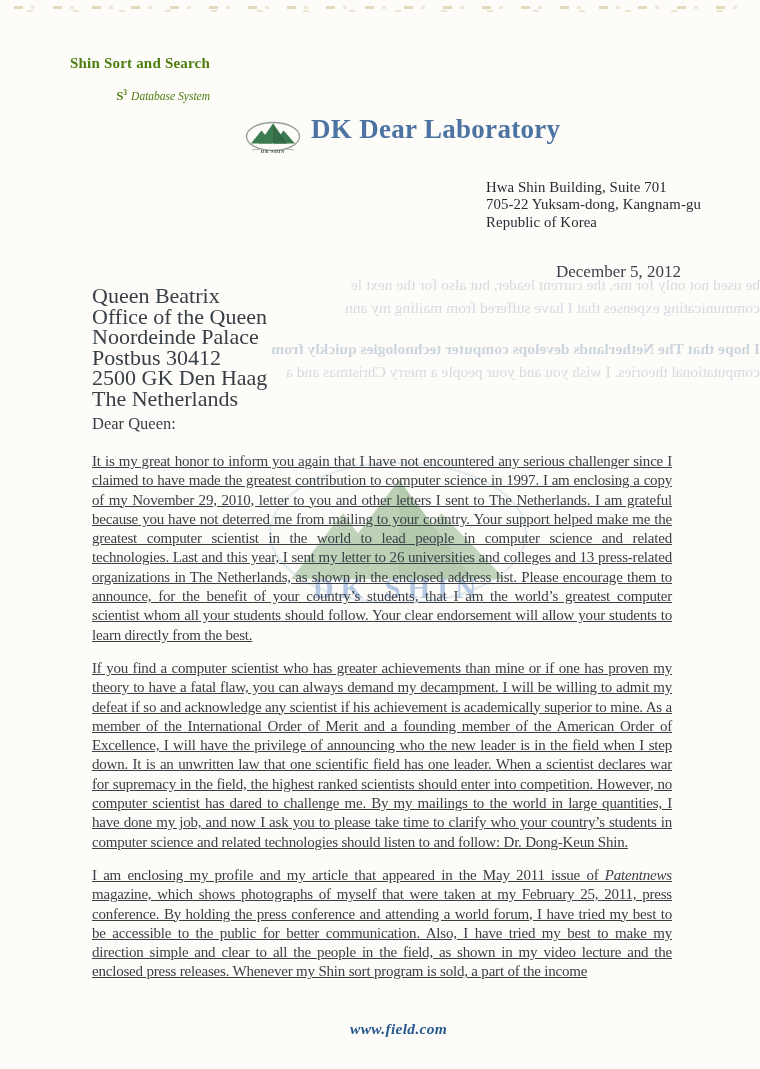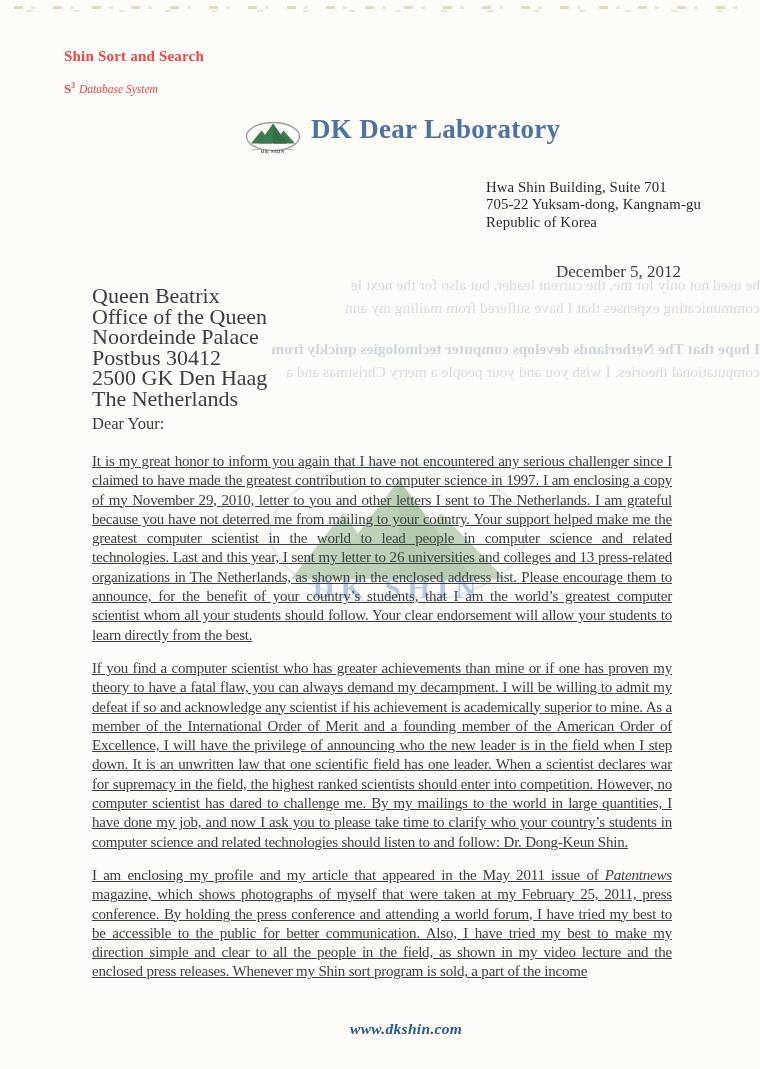--- a/index.html
+++ b/index.html
@@ -25,23 +25,23 @@
       repeating-linear-gradient(90deg, transparent 0 13px, rgba(186,164,96,.26) 13px 19px, transparent 19px 46px);
     background-size: 100% 3px, 100% 2px;
     background-position: 0 1px, 0 5px;
     background-repeat: repeat-x;
     filter: blur(.3px);
   }
 
   
   .brand {
     position: absolute;
-    left: 64px; top: 48px; width: 146px;
-    color: #ef4444;
-    text-align: left;
+    left: 64px; top: 55px; width: 146px;
+    color: #4d7c0f;
+    text-align: right;
   }
   .brand-title {
     font-size: 15px;
     font-weight: bold;
     letter-spacing: .2px;
     white-space: nowrap;
   }
   .brand-sub { font-size: 11.5px; margin-top: 16px; white-space: nowrap; }
   .brand-sub .s { font-weight: bold; font-size: 13px; }
   .brand-sub sup { font-size: 7.5px; font-weight: bold; }
@@ -191,34 +191,34 @@
 
   <div class="recipient">
     <div>Queen Beatrix</div>
     <div>Office of the Queen</div>
     <div>Noordeinde Palace</div>
     <div>Postbus 30412</div>
     <div>2500 GK Den Haag</div>
     <div>The Netherlands</div>
   </div>
 
-  <div class="salutation">Dear Your:</div>
+  <div class="salutation">Dear Queen:</div>
 
   <div class="watermark">
     <svg viewBox="0 0 270 180" width="270" height="180">
       <ellipse cx="135" cy="86" rx="128" ry="70" fill="none" stroke="#cfdde8" stroke-width="2.2" opacity="0.6"></ellipse>
       <polygon fill="#c3d4bc" points="28,132 80,66 128,132"></polygon>
       <polygon fill="#bed1b7" points="60,132 136,33 210,132"></polygon>
       <polygon fill="#c3d4bc" points="132,132 178,66 242,132"></polygon>
       <polygon fill="#aec5a6" opacity="0.6" points="136,33 210,132 136,132"></polygon>
       <text x="135" y="151" text-anchor="middle" font-size="29" font-weight="bold" letter-spacing="7" fill="#b5c9e2">DK SHIN</text>
     </svg>
   </div>
 
   <div class="letter-body">
     <p><span>It is my great honor to inform you again that I have not encountered any serious challenger since I claimed to have made the greatest contribution to computer science in 1997. I am enclosing a copy of my November 29, 2010, letter to you and other letters I sent to The Netherlands. I am grateful because you have not deterred me from mailing to your country. Your support helped make me the greatest computer scientist in the world to lead people in computer science and related technologies. Last and this year, I sent my letter to 26 universities and colleges and 13 press-related organizations in The Netherlands, as shown in the enclosed address list. Please encourage them to announce, for the benefit of your country’s students, that I am the world’s greatest computer scientist whom all your students should follow. Your clear endorsement will allow your students to learn directly from the best.</span></p>
     <p><span>If you find a computer scientist who has greater achievements than mine or if one has proven my theory to have a fatal flaw, you can always demand my decampment. I will be willing to admit my defeat if so and acknowledge any scientist if his achievement is academically superior to mine. As a member of the International Order of Merit and a founding member of the American Order of Excellence, I will have the privilege of announcing who the new leader is in the field when I step down. It is an unwritten law that one scientific field has one leader. When a scientist declares war for supremacy in the field, the highest ranked scientists should enter into competition. However, no computer scientist has dared to challenge me. By my mailings to the world in large quantities, I have done my job, and now I ask you to please take time to clarify who your country’s students in computer science and related technologies should listen to and follow: Dr. Dong-Keun Shin.</span></p>
     <p><span>I am enclosing my profile and my article that appeared in the May 2011 issue of </span><span class="italic">Patentnews</span><span> magazine, which shows photographs of myself that were taken at my February 25, 2011, press conference. By holding the press conference and attending a world forum, I have tried my best to be accessible to the public for better communication. Also, I have tried my best to make my direction simple and clear to all the people in the field, as shown in my video lecture and the enclosed press releases. Whenever my Shin sort program is sold, a part of the income</span></p>
   </div>
 
-  <div class="footer-url">www.dkshin.com</div>
+  <div class="footer-url">www.field.com</div>
 
 </div>
 
 </body></html>

